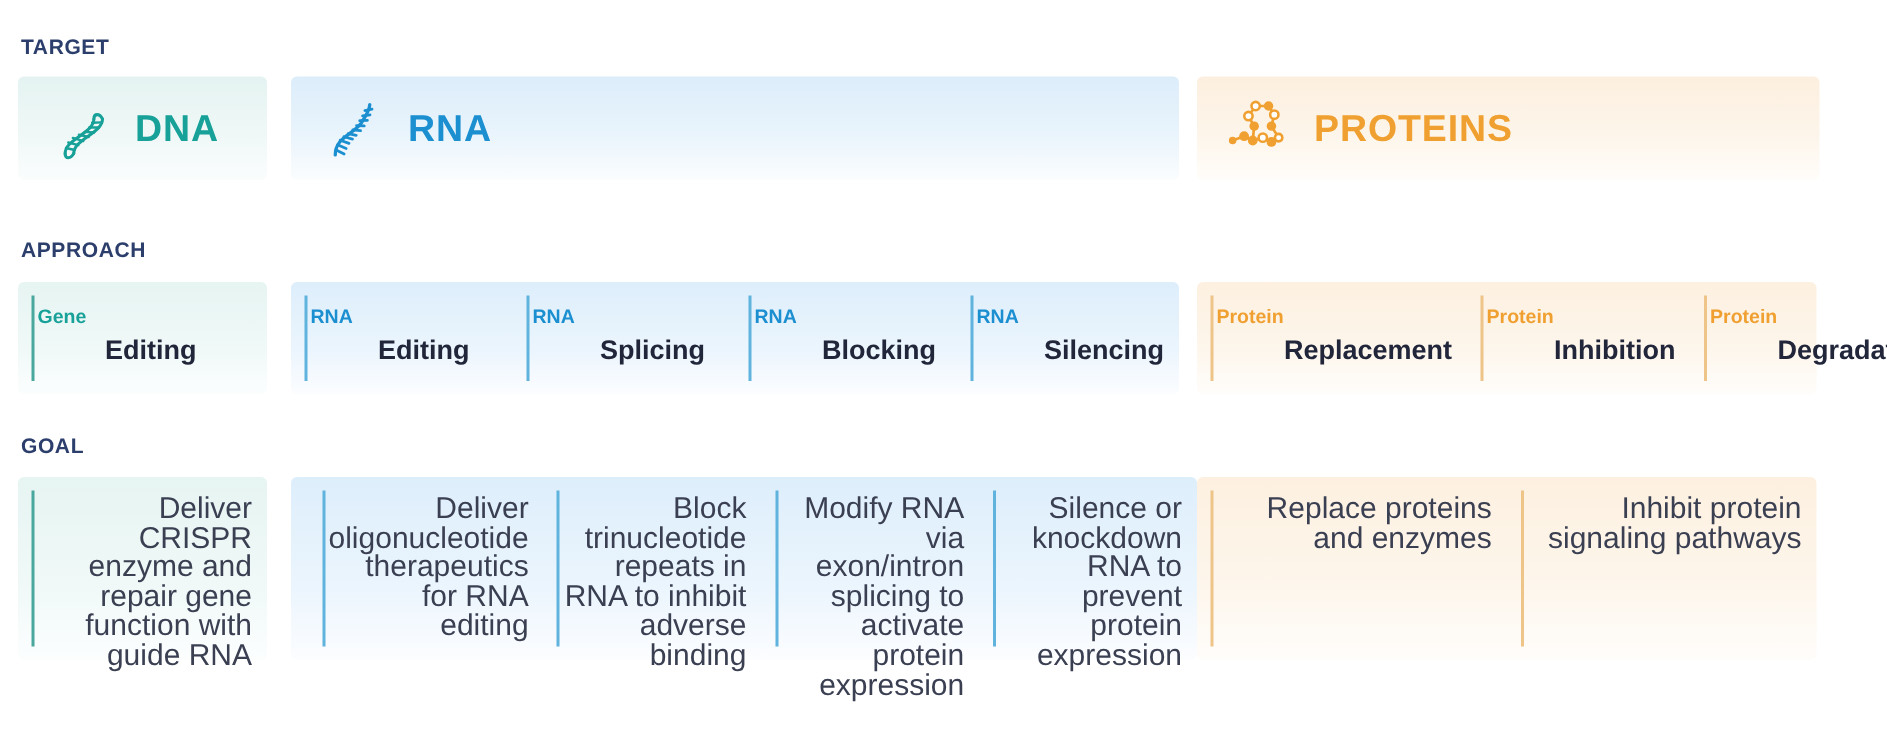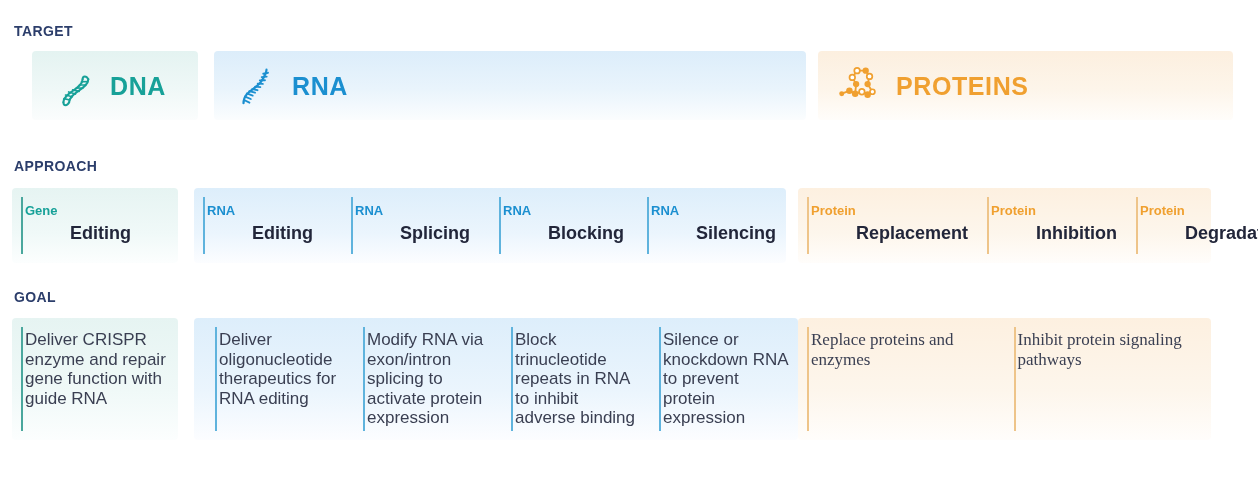--- a/index.html
+++ b/index.html
@@ -24,21 +24,21 @@
   #label-target{left:14px;top:18px;}
   #label-approach{left:14px;top:153px;}
   #label-goal{left:14px;top:284px;}
 
   
   .panel{position:absolute;border-radius:4px;}
 
   
   .target-panel{
     top:51px;height:69px;
-    display:flex;align-items:center;margin-left:20px;
+    display:flex;align-items:center;
   }
   #panel-target-dna{
     left:12px;width:166px;
     background:linear-gradient(180deg,#e4f3f1 0%,#eff8f7 55%,#fbfdfd 100%);
   }
   #panel-target-rna{
     left:194px;width:592px;
     background:linear-gradient(180deg,#dcedfa 0%,#e9f4fc 55%,#fbfdfe 100%);
   }
   #panel-target-proteins{
@@ -66,21 +66,21 @@
   #panel-approach-rna{left:194px;width:592px;
     background:linear-gradient(180deg,#ddeefb 0%,#ebf5fd 60%,#fcfdff 100%);}
   #panel-approach-proteins{left:798px;width:413px;
     background:linear-gradient(180deg,#fdf0e0 0%,#fdf6ec 60%,#fffdfb 100%);}
 
   #panel-goal-dna{left:12px;width:166px;
     background:linear-gradient(180deg,#e6f4f2 0%,#f0f9f8 60%,#fcfefe 100%);}
   #panel-goal-rna{left:194px;width:592px;
     background:linear-gradient(180deg,#ddeefb 0%,#ebf5fd 60%,#fcfdff 100%);padding-left:12px;}
   #panel-goal-proteins{left:798px;width:413px;
-    background:linear-gradient(180deg,#fdf0e0 0%,#fdf6ec 60%,#fffdfb 100%);font-family:Liberation Serif, serif;}
+    background:linear-gradient(180deg,#fdf0e0 0%,#fdf6ec 60%,#fffdfb 100%);}
 
   
   .cell{
     flex:1 1 0;
     box-sizing:border-box;
     padding:12px 10px 10px 13px;
     position:relative;
   }
   .cell .bar{
     position:absolute;left:9px;top:9px;bottom:9px;width:2px;
@@ -93,22 +93,23 @@
     font-size:13px;font-weight:bold;line-height:21px;
     margin:0 0 1px 0;
   }
   .k-dna{color:#17a198;}
   .k-rna{color:#1b8fd0;}
   .k-pro{color:#f0a030;}
   .cell-title{
     font-size:18px;font-weight:bold;color:#22263a;line-height:22px;margin-left:45px;
   }
   .goal-text{
-    font-size:17px;line-height:19.6px;color:#3a3f52;
+    font-size:20px;line-height:19.6px;color:#3a3f52;
     font-weight:normal;
+    text-align:right;
   }
 </style>
 </head>
 <body>
 
 <div class="canvas">
 
   <div class="section-label" id="label-target">TARGET</div>
 
   <div class="panel target-panel" id="panel-target-dna">
@@ -246,28 +247,28 @@
     </div>
   </div>
 
   <div class="row-panel goal-row" id="panel-goal-rna">
     <div class="cell">
       <span class="bar bar-rna"></span>
       <div class="goal-text">Deliver oligonucleotide therapeutics for RNA editing</div>
     </div>
     <div class="cell">
       <span class="bar bar-rna"></span>
+      <div class="goal-text">Block trinucleotide repeats in RNA to inhibit adverse binding</div>
+    </div>
+    <div class="cell">
+      <span class="bar bar-rna"></span>
       <div class="goal-text">Modify RNA via exon/intron splicing to activate protein expression</div>
     </div>
     <div class="cell">
       <span class="bar bar-rna"></span>
-      <div class="goal-text">Block trinucleotide repeats in RNA to inhibit adverse binding</div>
-    </div>
-    <div class="cell">
-      <span class="bar bar-rna"></span>
       <div class="goal-text">Silence or knockdown RNA to prevent protein expression</div>
     </div>
   </div>
 
   <div class="row-panel goal-row" id="panel-goal-proteins">
     <div class="cell">
       <span class="bar bar-pro"></span>
       <div class="goal-text">Replace proteins and enzymes</div>
     </div>
     <div class="cell">

